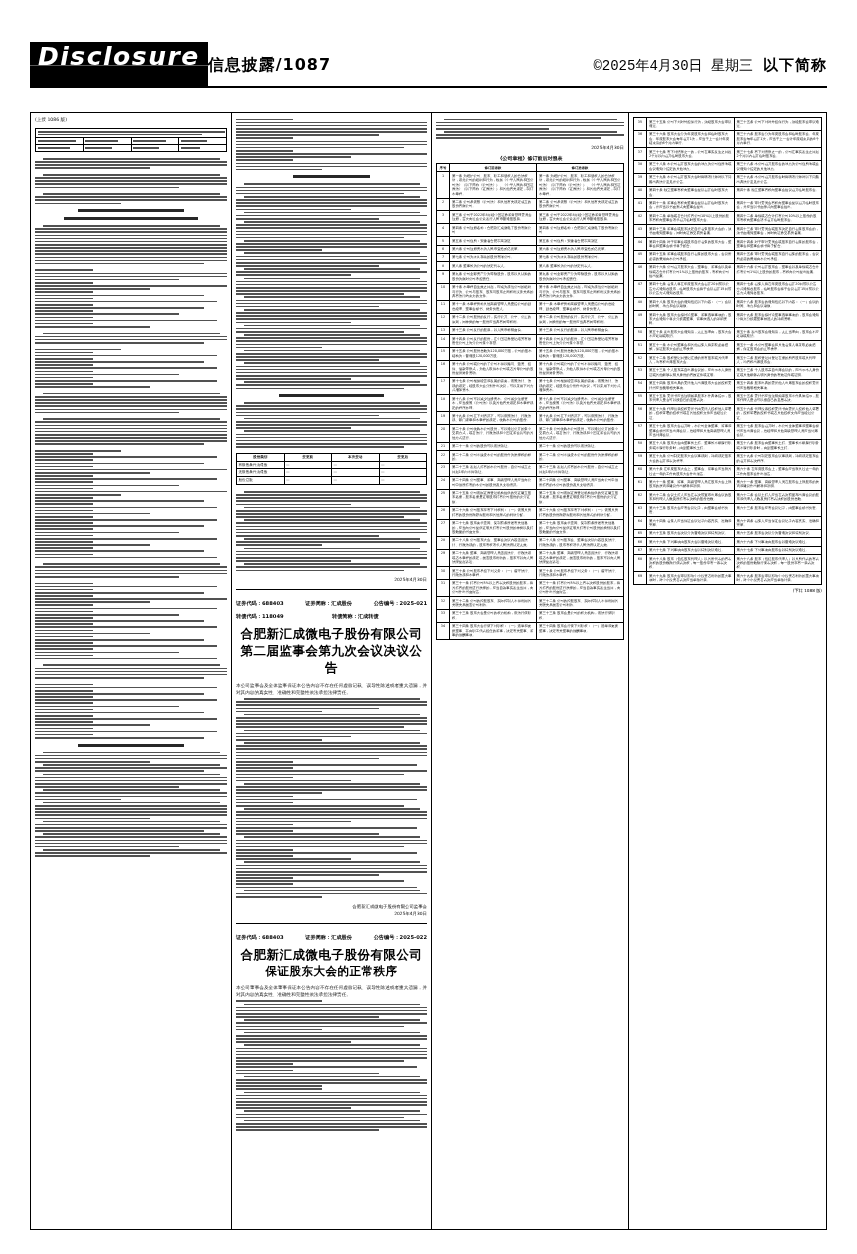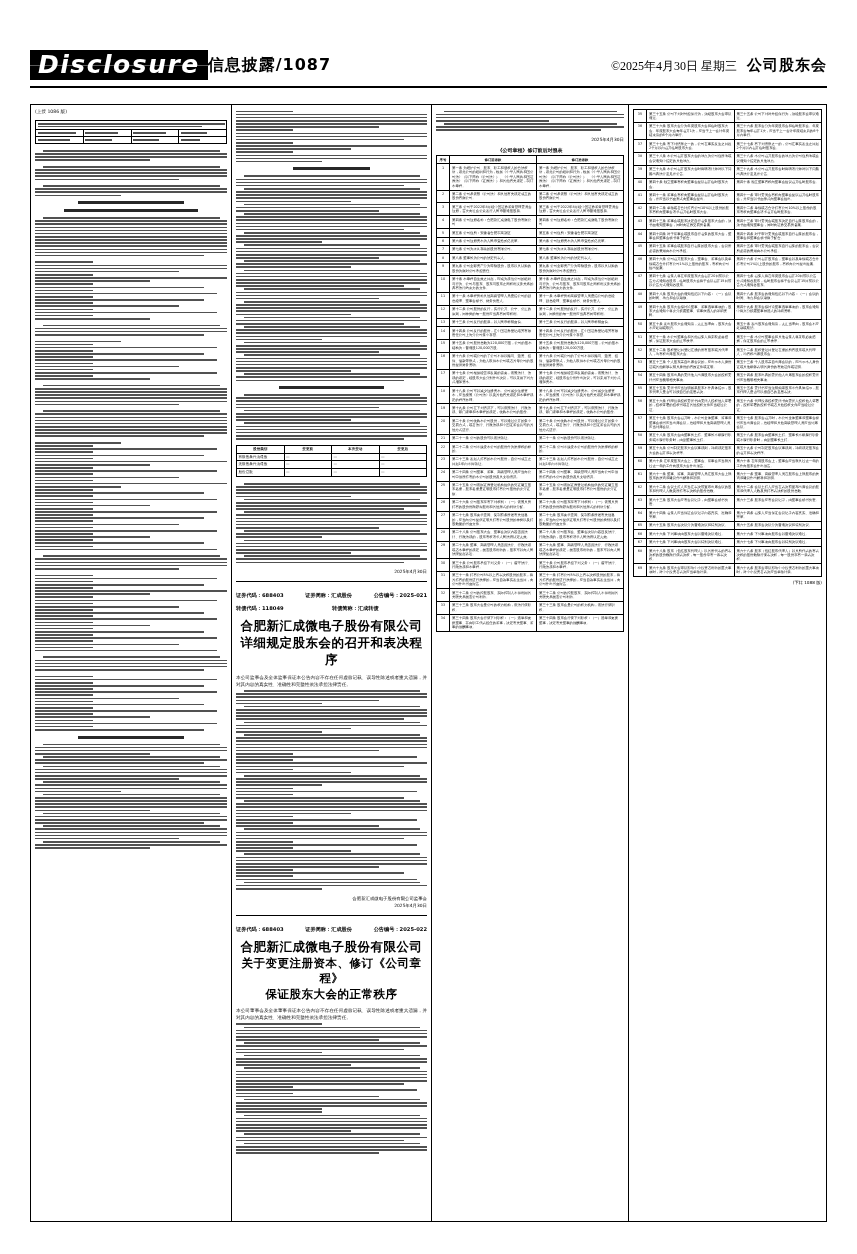--- a/index.html
+++ b/index.html
@@ -28,21 +28,21 @@
     border-bottom: 2px solid #000;
   }
   .logo-block {
     background: #000;
     color: #fff;
     font-family: "DejaVu Sans", sans-serif;
     font-weight: bold;
     font-style: italic;
     font-size: 25px;
     letter-spacing: 1.5px;
-    padding: 2px 8px 3px 8px;
+    padding: 2px 8px 19px 8px;
     line-height: 1;
     position: relative;
   }
   .logo-block::after {
     content: "";
     position: absolute;
     left: 0; right: 0; top: 50%;
     height: 1px;
     background: #fff;
     opacity: .35;
@@ -53,34 +53,34 @@
     font-size: 16px;
     letter-spacing: 1px;
   }
   .masthead-right {
     margin-left: auto;
     display: flex;
     align-items: baseline;
     gap: 10px;
   }
   .issue-date {
-    font-size: 12px;
-    font-family: Liberation Serif, serif;
+    font-size: 14px;
+    font-family: Liberation Mono, monospace;
   }
   .paper-name {
     font-family: "DejaVu Serif", serif;
     font-weight: bold;
     font-size: 15px;
     letter-spacing: 1px;
   }
   
   .frame {
     position: absolute;
     left: 30px;
-    top: 104px;
+    top: 112px;
     width: 797px;
     height: 1118px;
     border: 1px solid #000;
     box-sizing: border-box;
     display: flex;
   }
   .col {
     box-sizing: border-box;
     padding: 4px 4px 4px 4px;
     overflow: hidden;
@@ -213,21 +213,21 @@
 
 <div class="page">
 
   <div class="masthead">
     <div class="logo-block">Disclosure</div>
     <div class="section-cn">
       <span>信息披露</span><span>/1087</span>
     </div>
     <div class="masthead-right">
       <span class="issue-date">©2025年4月30日 星期三</span>
-      <span class="paper-name">公司股东会</span>
+      <span class="paper-name">以下简称</span>
     </div>
   </div>
 
   <div class="frame">
 
     <div class="col col1">
       <div class="tiny-head">(上接 1086 版)</div>
 
       <table class="mini">
         <tbody>
@@ -696,21 +696,21 @@
           <span>证券代码：688403</span>
           <span>证券简称：汇成股份</span>
           <span>公告编号：2025-021</span>
         </div>
         <div class="meta">
           <span>转债代码：118049</span>
           <span>转债简称：汇成转债</span>
           <span></span>
         </div>
         <div class="title">合肥新汇成微电子股份有限公司</div>
-        <div class="title">详细规定股东会的召开和表决程序</div>
+        <div class="title">第二届监事会第九次会议决议公告</div>
       </div>
       <div class="tiny-head">本公司监事会及全体监事保证本公告内容不存在任何虚假记载、误导性陈述或者重大遗漏，并对其内容的真实性、准确性和完整性依法承担法律责任。</div>
 
       <div class="blk lines">
         <div class="ln ind"></div>
           <div class="ln s100"></div>
           <div class="ln s100"></div>
           <div class="ln s75"></div>
         <div class="ln s45"></div>
         <div class="ln ind"></div>
@@ -779,21 +779,20 @@
       </div>
 
       <div class="rule-thin"></div>
       <div class="announce">
         <div class="meta">
           <span>证券代码：688403</span>
           <span>证券简称：汇成股份</span>
           <span>公告编号：2025-022</span>
         </div>
         <div class="title">合肥新汇成微电子股份有限公司</div>
-        <div class="title small">关于变更注册资本、修订《公司章程》</div>
         <div class="title small">保证股东大会的正常秩序</div>
       </div>
       <div class="tiny-head">本公司董事会及全体董事保证本公告内容不存在任何虚假记载、误导性陈述或者重大遗漏，并对其内容的真实性、准确性和完整性依法承担法律责任。</div>
 
       <div class="blk lines">
         <div class="ln s45"></div>
         <div class="ln ind"></div>
           <div class="ln s100"></div>
           <div class="ln s100"></div>
           <div class="ln s100"></div>

